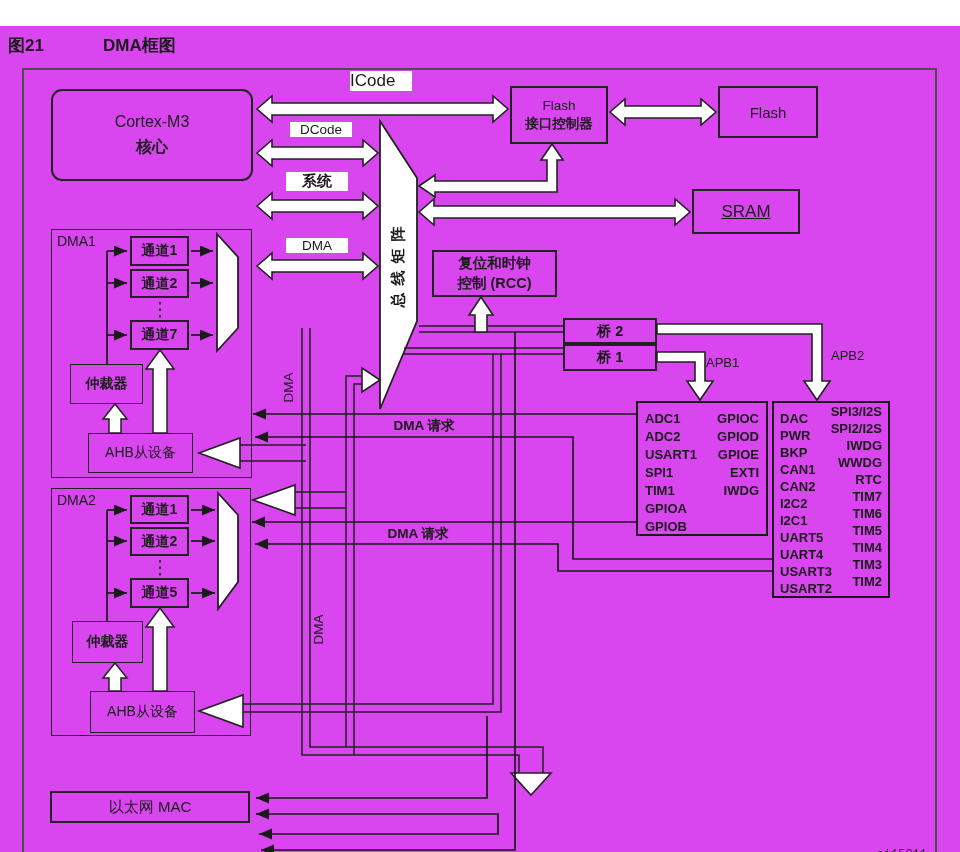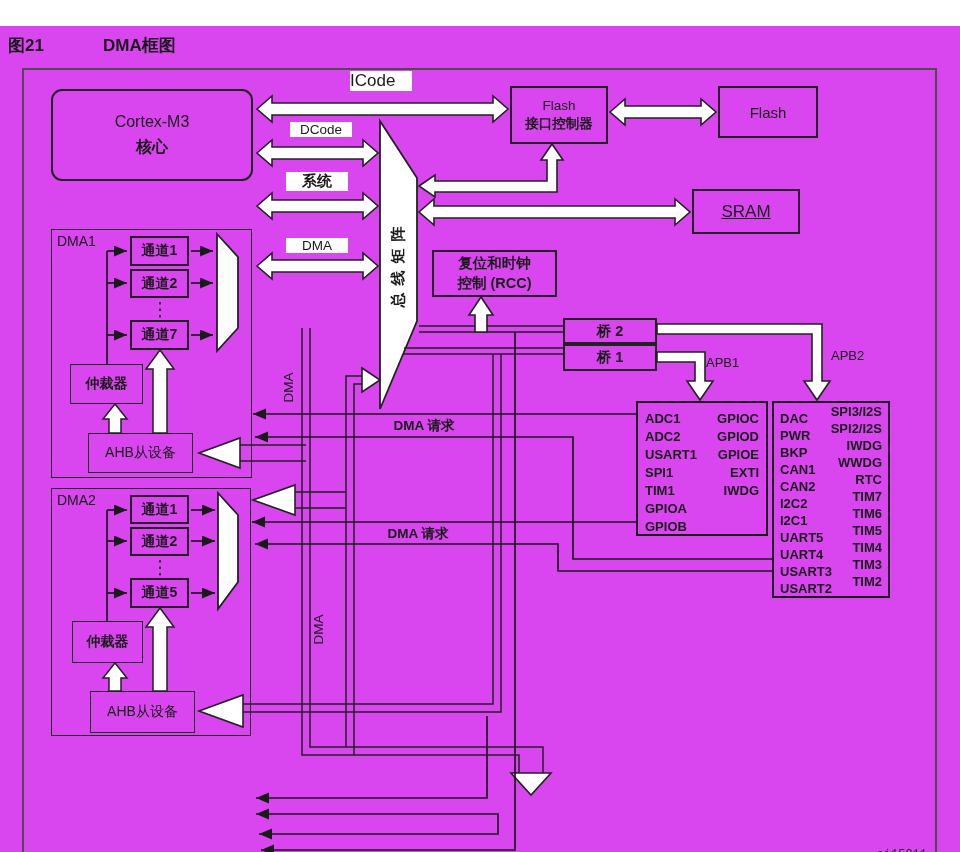--- a/index.html
+++ b/index.html
@@ -210,20 +210,21 @@
       <span>RTC</span>
       <span>TIM7</span>
       <span>TIM6</span>
       <span>TIM5</span>
       <span>TIM4</span>
       <span>TIM3</span>
       <span>TIM2</span>
     </div>
   </div>
 
+  <div class="box thick" style="left:50px;top:765px;width:200px;height:32px;font-size:15px;">以太网 MAC</div>
 
   <div class="lab" style="left:350px;top:45px;width:62px;text-align:left;font-size:17px;background:#fff;">ICode</div>
   <div class="lab" style="left:290px;top:96px;width:62px;text-align:center;font-size:13.5px;background:#fff;">DCode</div>
   <div class="lab cjk" style="left:286px;top:146px;width:62px;text-align:center;font-size:15px;background:#fff;">系统</div>
   <div class="lab" style="left:286px;top:212px;width:62px;text-align:center;font-size:13.5px;background:#fff;">DMA</div>
   <div class="lab cjk" style="left:374px;top:391px;width:100px;text-align:center;font-size:13.5px;">DMA  请求</div>
   <div class="lab cjk" style="left:368px;top:499px;width:100px;text-align:center;font-size:13.5px;">DMA  请求</div>
   <div class="lab" style="left:706px;top:329px;font-size:13px;">APB1</div>
   <div class="lab" style="left:831px;top:322px;font-size:13px;">APB2</div>
   <div class="vlab" style="left:258px;top:354px;width:60px;text-align:center;font-size:13.5px;">DMA</div>

